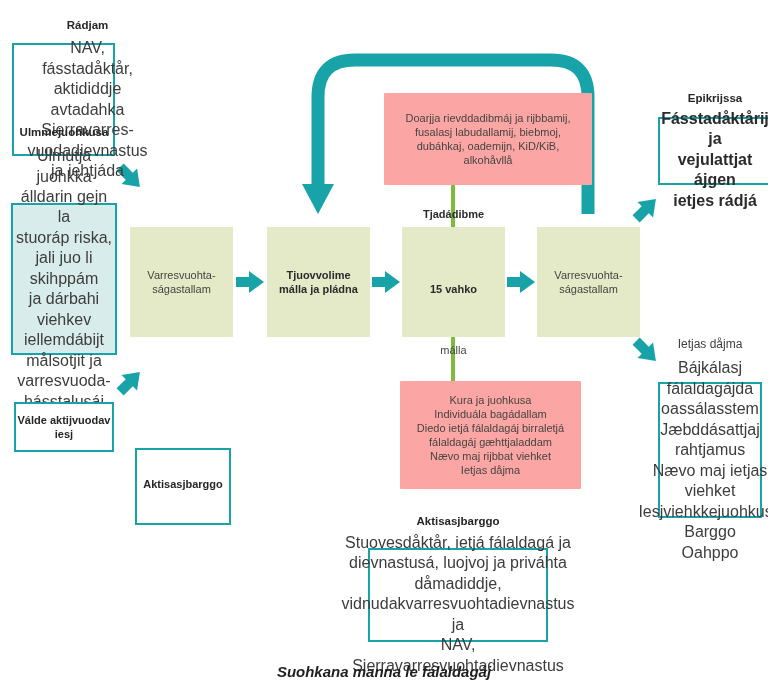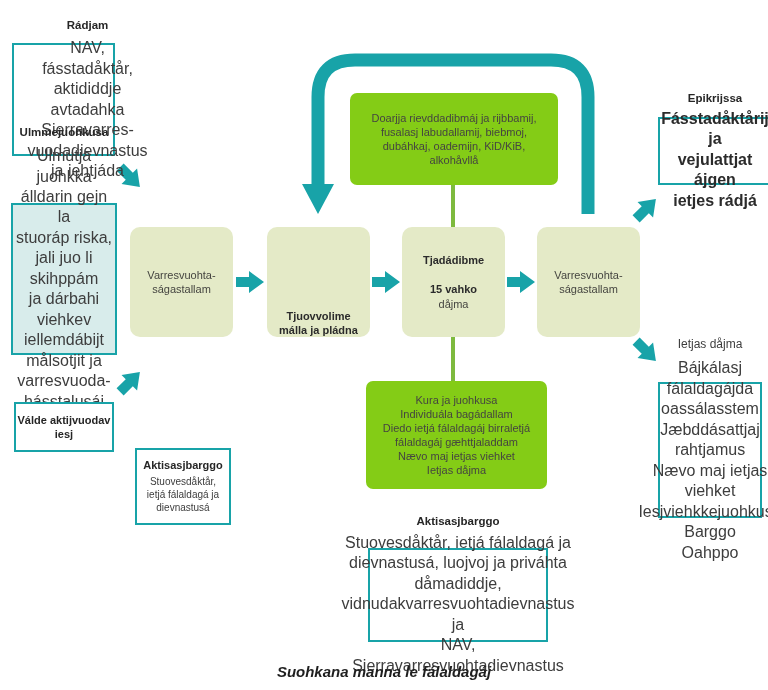--- a/index.html
+++ b/index.html
@@ -17,22 +17,22 @@
 
   .box {
     position:absolute; box-sizing:border-box;
     display:flex; flex-direction:column; align-items:center; justify-content:center;
     text-align:center; line-height:1.28;
   }
   .pre { white-space:pre-line; }
 
   .outline { background:#ffffff; border:2.5px solid #18a3a8; }
   .tealfill { background:#d8eceb; border:2.5px solid #18a3a8; }
-  .greenfill { background:#e4eac7; border-radius:10px; }
-  .greensq  { background:#84cc16; border-radius:7px; }
+  .greenfill { background:#e4eac7; border-radius:0;gap:46px; }
+  .greensq  { background:#fca5a5; border-radius:1px;margin-left:34px; }
 
   .b-title { font-weight:bold; color:#262626; font-size:11.5px; margin-bottom:6px; }
   .b-body  { font-size:16px; color:#3d3d3d; }
   .b-label { font-size:11px; color:#454540; }
   .bold    { font-weight:bold; color:#2b2b2b; }
 
   .svg-layer { position:absolute; left:0; top:0; width:768px; height:690px; }
 </style>
 </head>
 <body>
@@ -98,59 +98,56 @@
 hásstalusáj rijbbat</div>
   </div>
 
   <div class="box outline" style="left:14px; top:402px; width:100px; height:50px;">
     <div class="b-title pre" style="margin:0; font-size:11px;">Válde aktijvuodav
 iesj</div>
   </div>
 
   <div class="box outline" style="left:135px; top:448px; width:96px; height:77px;">
     <div class="b-title" style="font-size:11px; margin-bottom:4px;">Aktisasjbarggo</div>
-    <div class="b-body pre" style="font-size:10px;">Stuovesdåktår,
-ietjá fálaldagá ja
-dievnastusá</div>
   </div>
 
   <div class="box greenfill" style="left:130px; top:227px; width:103px; height:110px;">
     <div class="b-label pre">Varresvuohta-
 ságastallam</div>
   </div>
 
-  <div class="box greenfill" style="left:267px; top:227px; width:103px; height:110px;justify-content:flex-end;">
+  <div class="box greenfill" style="left:267px; top:227px; width:103px; height:110px;">
     <div class="b-label pre bold">Tjuovvolime
 málla ja pládna</div>
   </div>
 
   <div class="box greenfill" style="left:402px; top:227px; width:103px; height:110px;">
     <div class="b-label bold" style="margin-bottom:15px;">Tjadádibme</div>
     <div class="b-label bold">15 vahko</div>
-    <div class="b-label">dåjma</div>
+    <div class="b-label">málla</div>
   </div>
 
   <div class="box greenfill" style="left:537px; top:227px; width:103px; height:110px;">
     <div class="b-label pre">Varresvuohta-
 ságastallam</div>
   </div>
 
   <div class="box greensq" style="left:350px; top:93px; width:208px; height:92px;">
     <div class="b-label pre">Doarjja rievddadibmáj ja rijbbamij,
 fusalasj labudallamij, biebmoj,
 dubáhkaj, oademijn, KiD/KiB,
 alkohåvllå</div>
   </div>
 
   <div class="box greensq" style="left:366px; top:381px; width:181px; height:108px;">
     <div class="b-label pre">Kura ja juohkusa
 Individuála bagádallam
 Diedo ietjá fálaldagáj birraletjá
 fálaldagáj gæhttjaladdam
-Nævo maj ietjas viehket
+Nævo maj rijbbat viehket
 Ietjas dåjma</div>
   </div>
 
   <div class="box outline" style="left:658px; top:117px; width:114px; height:68px;">
     <div class="b-title" style="margin-bottom:3px;">Epikrijssa</div>
     <div class="b-body pre bold">Fásstadåktårij ja
 vejulattjat ájgen
 ietjes rádjá</div>
   </div>
 

